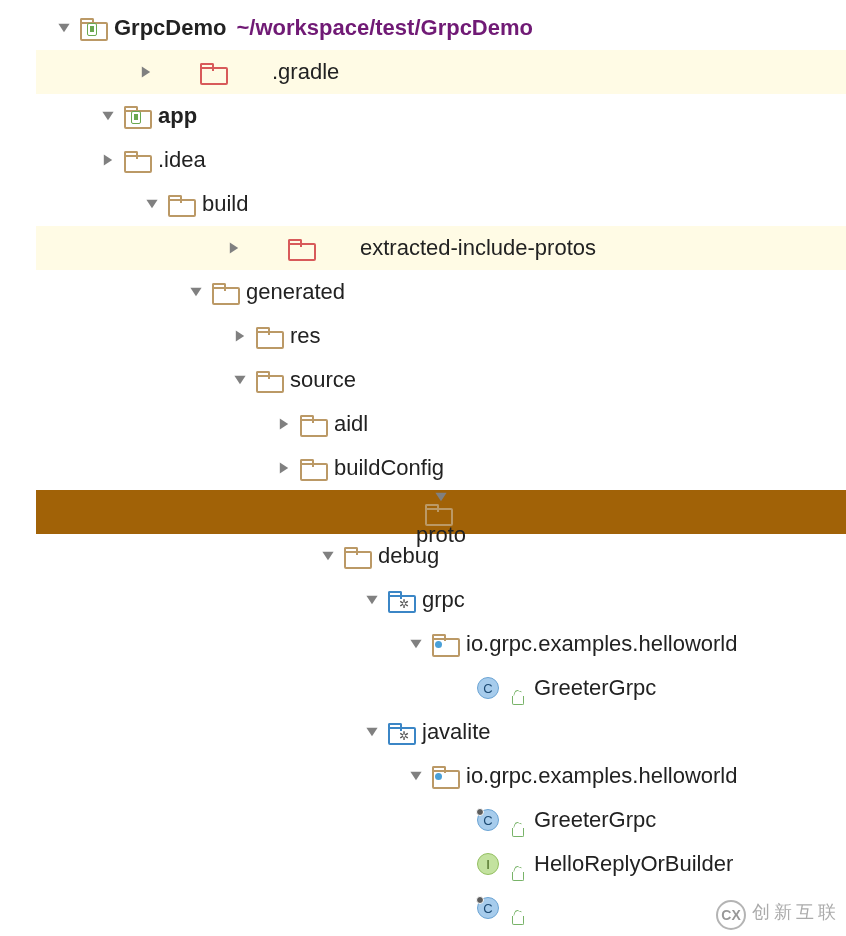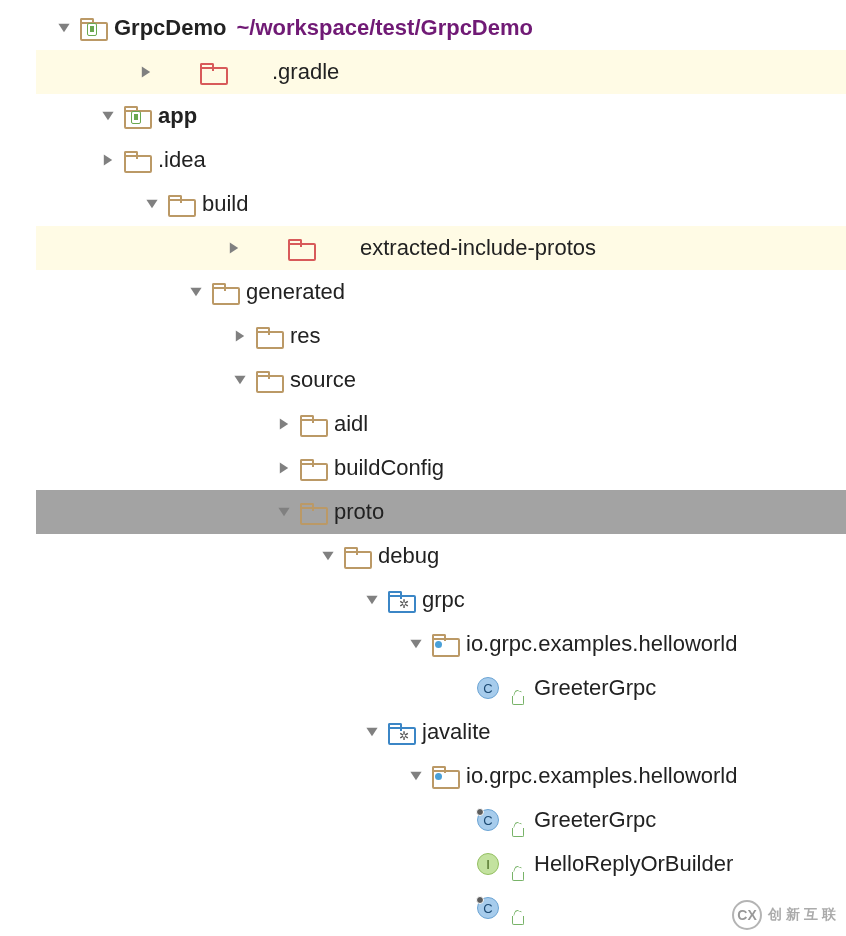--- a/index.html
+++ b/index.html
@@ -15,21 +15,21 @@
   }
   .tree { padding-top: 6px; }
   .row {
     display: flex;
     align-items: center;
     height: 44px;
     white-space: nowrap;
     margin-left: 36px;
   }
   .highlight-yellow { background: #fffbe5; gap: 38px; }
-  .highlight-grey { background: #a3a3a3; }
+  .highlight-grey { background: #a16207; flex-direction: column; }
   .spacer { display: inline-block; height: 1px; }
   .arrow {
     display: inline-flex;
     width: 28px;
     justify-content: center;
     align-items: center;
     color: #808080;
   }
   svg.arrow-svg { width: 14px; height: 14px; }
   svg.arrow-right { transform: rotate(-90deg); }
@@ -170,30 +170,30 @@
     transform:rotate(20deg);
   }
 
   .label { display:inline-flex; align-items:baseline; gap:10px; }
   .bold { font-weight: 700; }
   .path { color: #701a75; font-size: 22px; font-weight: bold; }
 
   .watermark {
     position: fixed;
     right: 6px; bottom: 6px;
-    display:flex; align-items:center; gap:6px;
+    display:flex; align-items:flex-start; gap:6px;
     opacity:0.55;
     pointer-events:none;
   }
   .wm-circle{
     width:30px; height:30px; border:2px solid #777; border-radius:50%;
     display:flex; align-items:center; justify-content:center;
     font:700 14px sans-serif; color:#444;
   }
-  .wm-text{ font-size:14px; letter-spacing:4px; color:#666;font-weight:bold;}
+  .wm-text{ font-size:18px; letter-spacing:4px; color:#666;}
 </style>
 </head>
 <body>
 
 <div class="tree" id="tree-root">
     <div class="row">
       <span class="spacer" style="width:14px"></span>
       <span class="arrow">
         <svg class="arrow-svg " viewBox="0 0 10 10">
           <path d="M1 2 L9 2 L5 8 Z" fill="#808080"></path>

